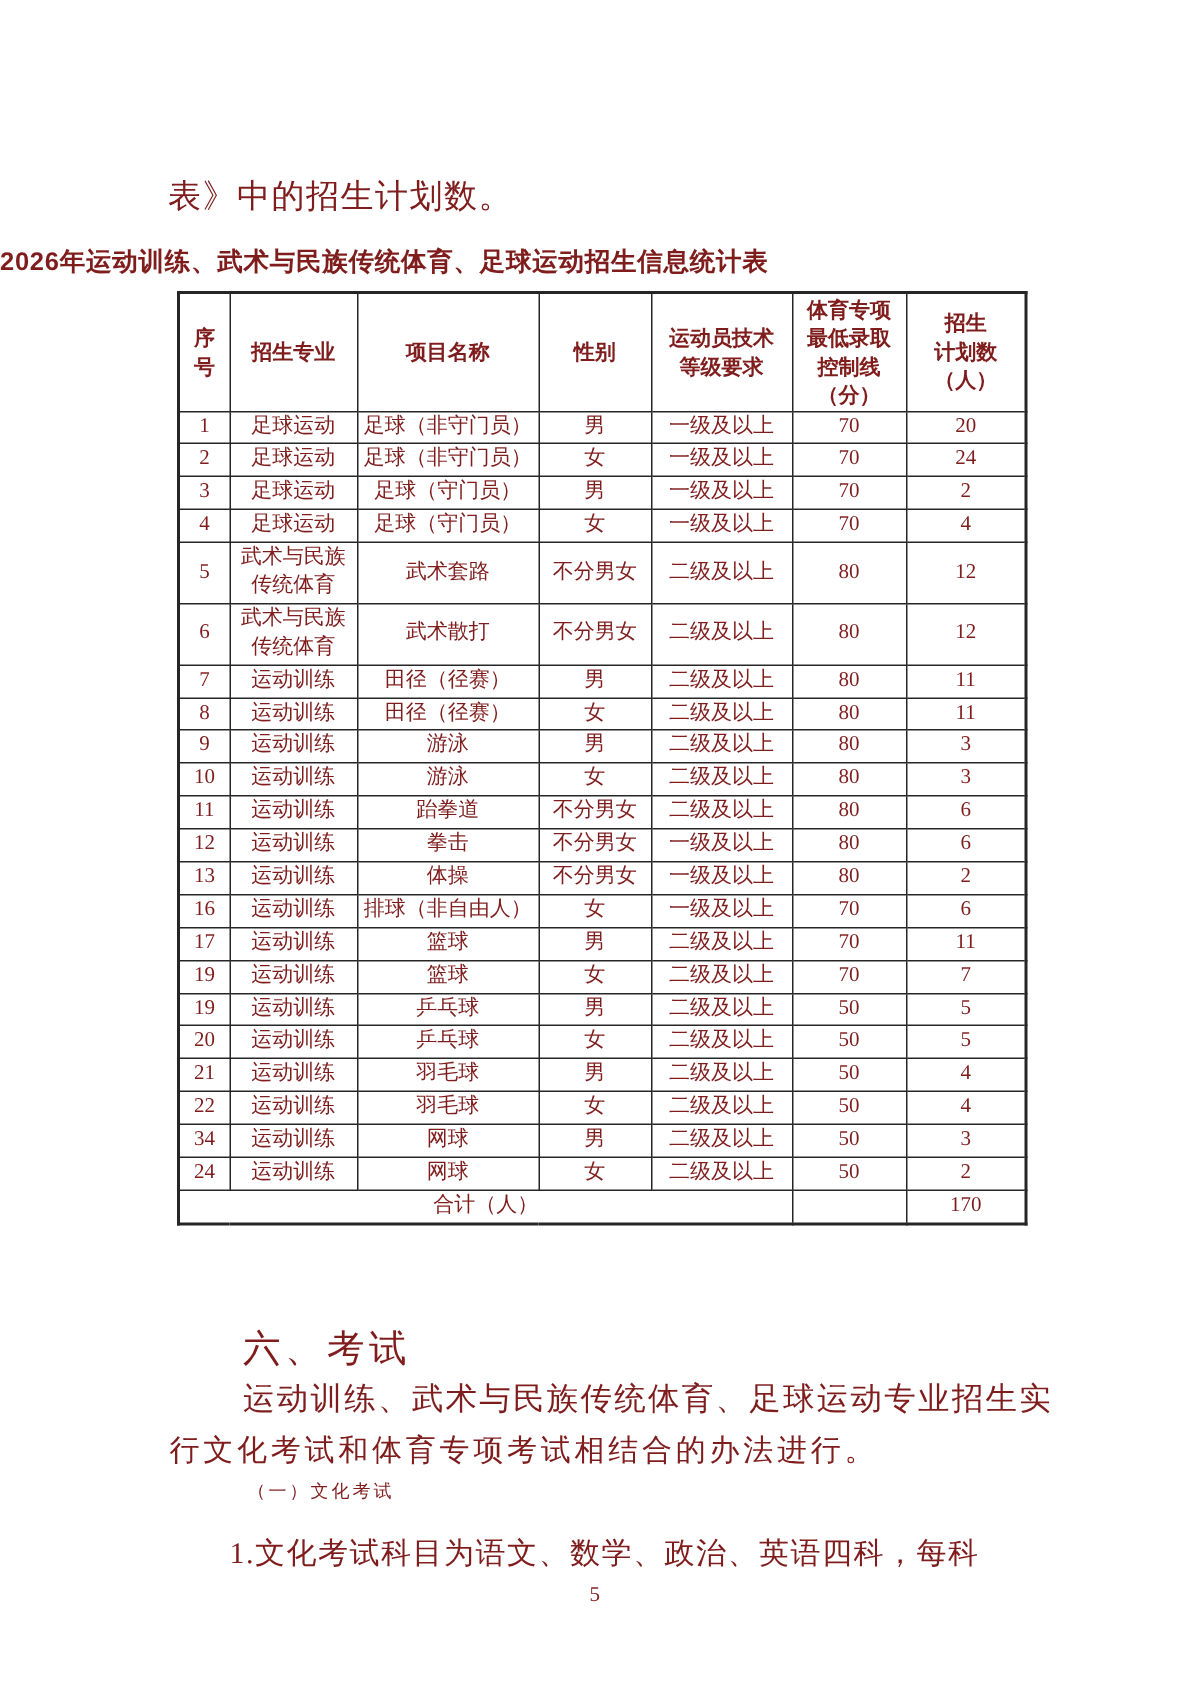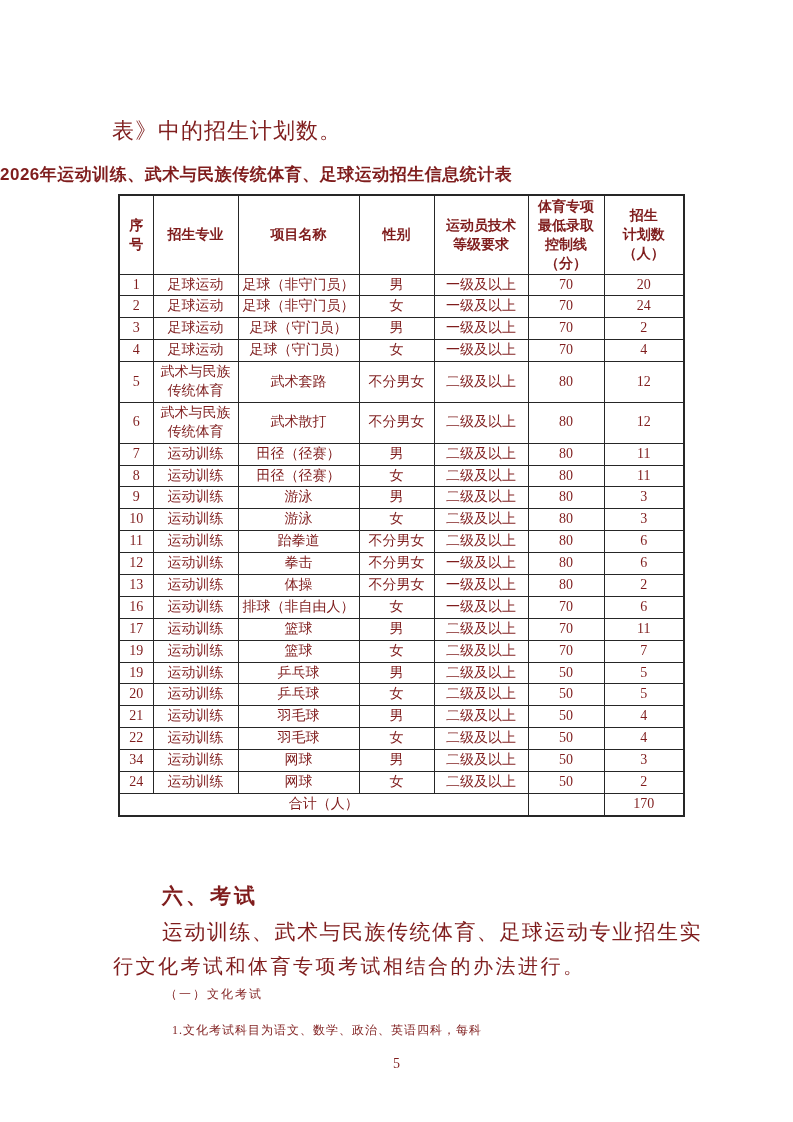--- a/index.html
+++ b/index.html
@@ -61,22 +61,22 @@
   table.stats tbody td {
     height: 21px;
     font-family: "Liberation Serif", serif;
     font-size: 14px;
   }
   table.stats tr.total-row td { height: 23px; }
   .sec-heading {
     position: absolute;
     left: 162px;
     top: 866px;
-    font-weight: bold;
-    font-size: 21px;
+    font-weight: normal;
+    font-size: 25px;
     letter-spacing: 3px;
     white-space: nowrap;
   }
   .para-line-1 {
     position: absolute;
     left: 162px;
     top: 902px;
     font-size: 21px;
     letter-spacing: 1.5px;
     white-space: nowrap;
@@ -92,23 +92,23 @@
   .sub-heading {
     position: absolute;
     left: 165px;
     top: 970px;
     font-size: 12px;
     letter-spacing: 2px;
     white-space: nowrap;
   }
   .item-line {
     position: absolute;
-    left: 172px;
+    left: 153px;
     top: 1006px;
-    font-size: 12px;
+    font-size: 20px;
     letter-spacing: 1px;
     white-space: nowrap;
   }
   .page-number {
     position: absolute;
     left: 0;
     top: 1040px;
     width: 100%;
     text-align: center;
     font-size: 14px;

